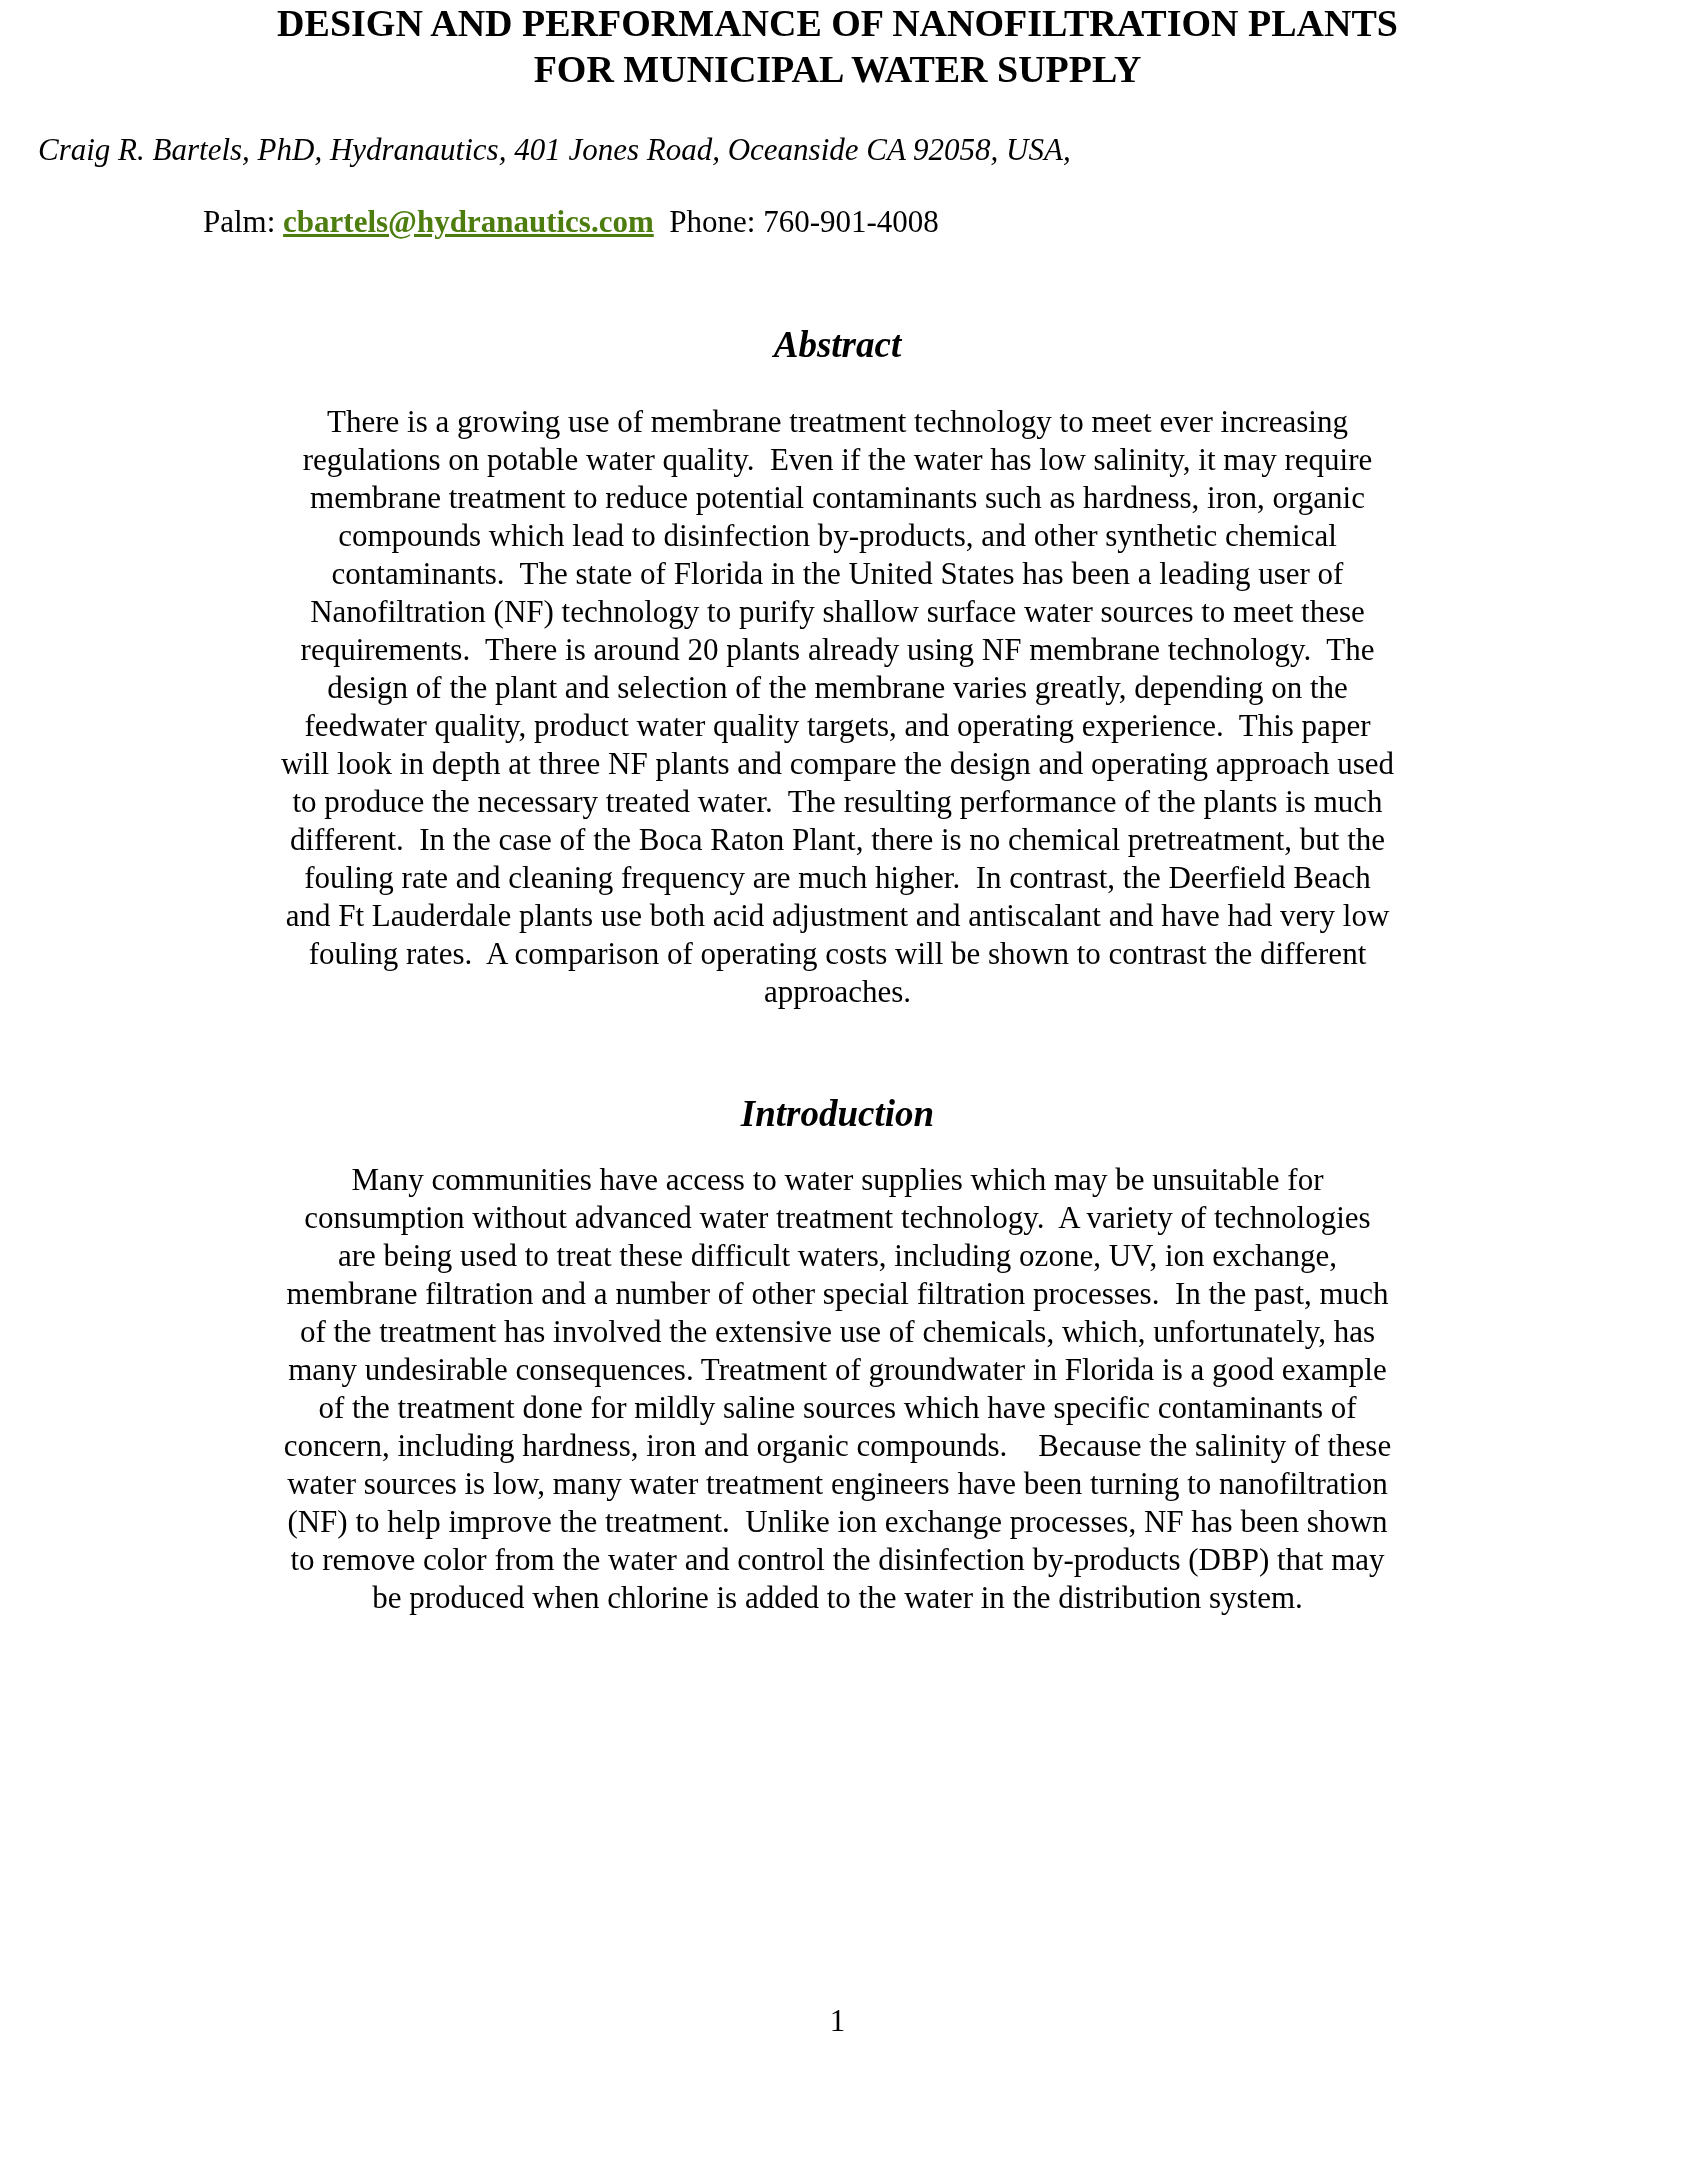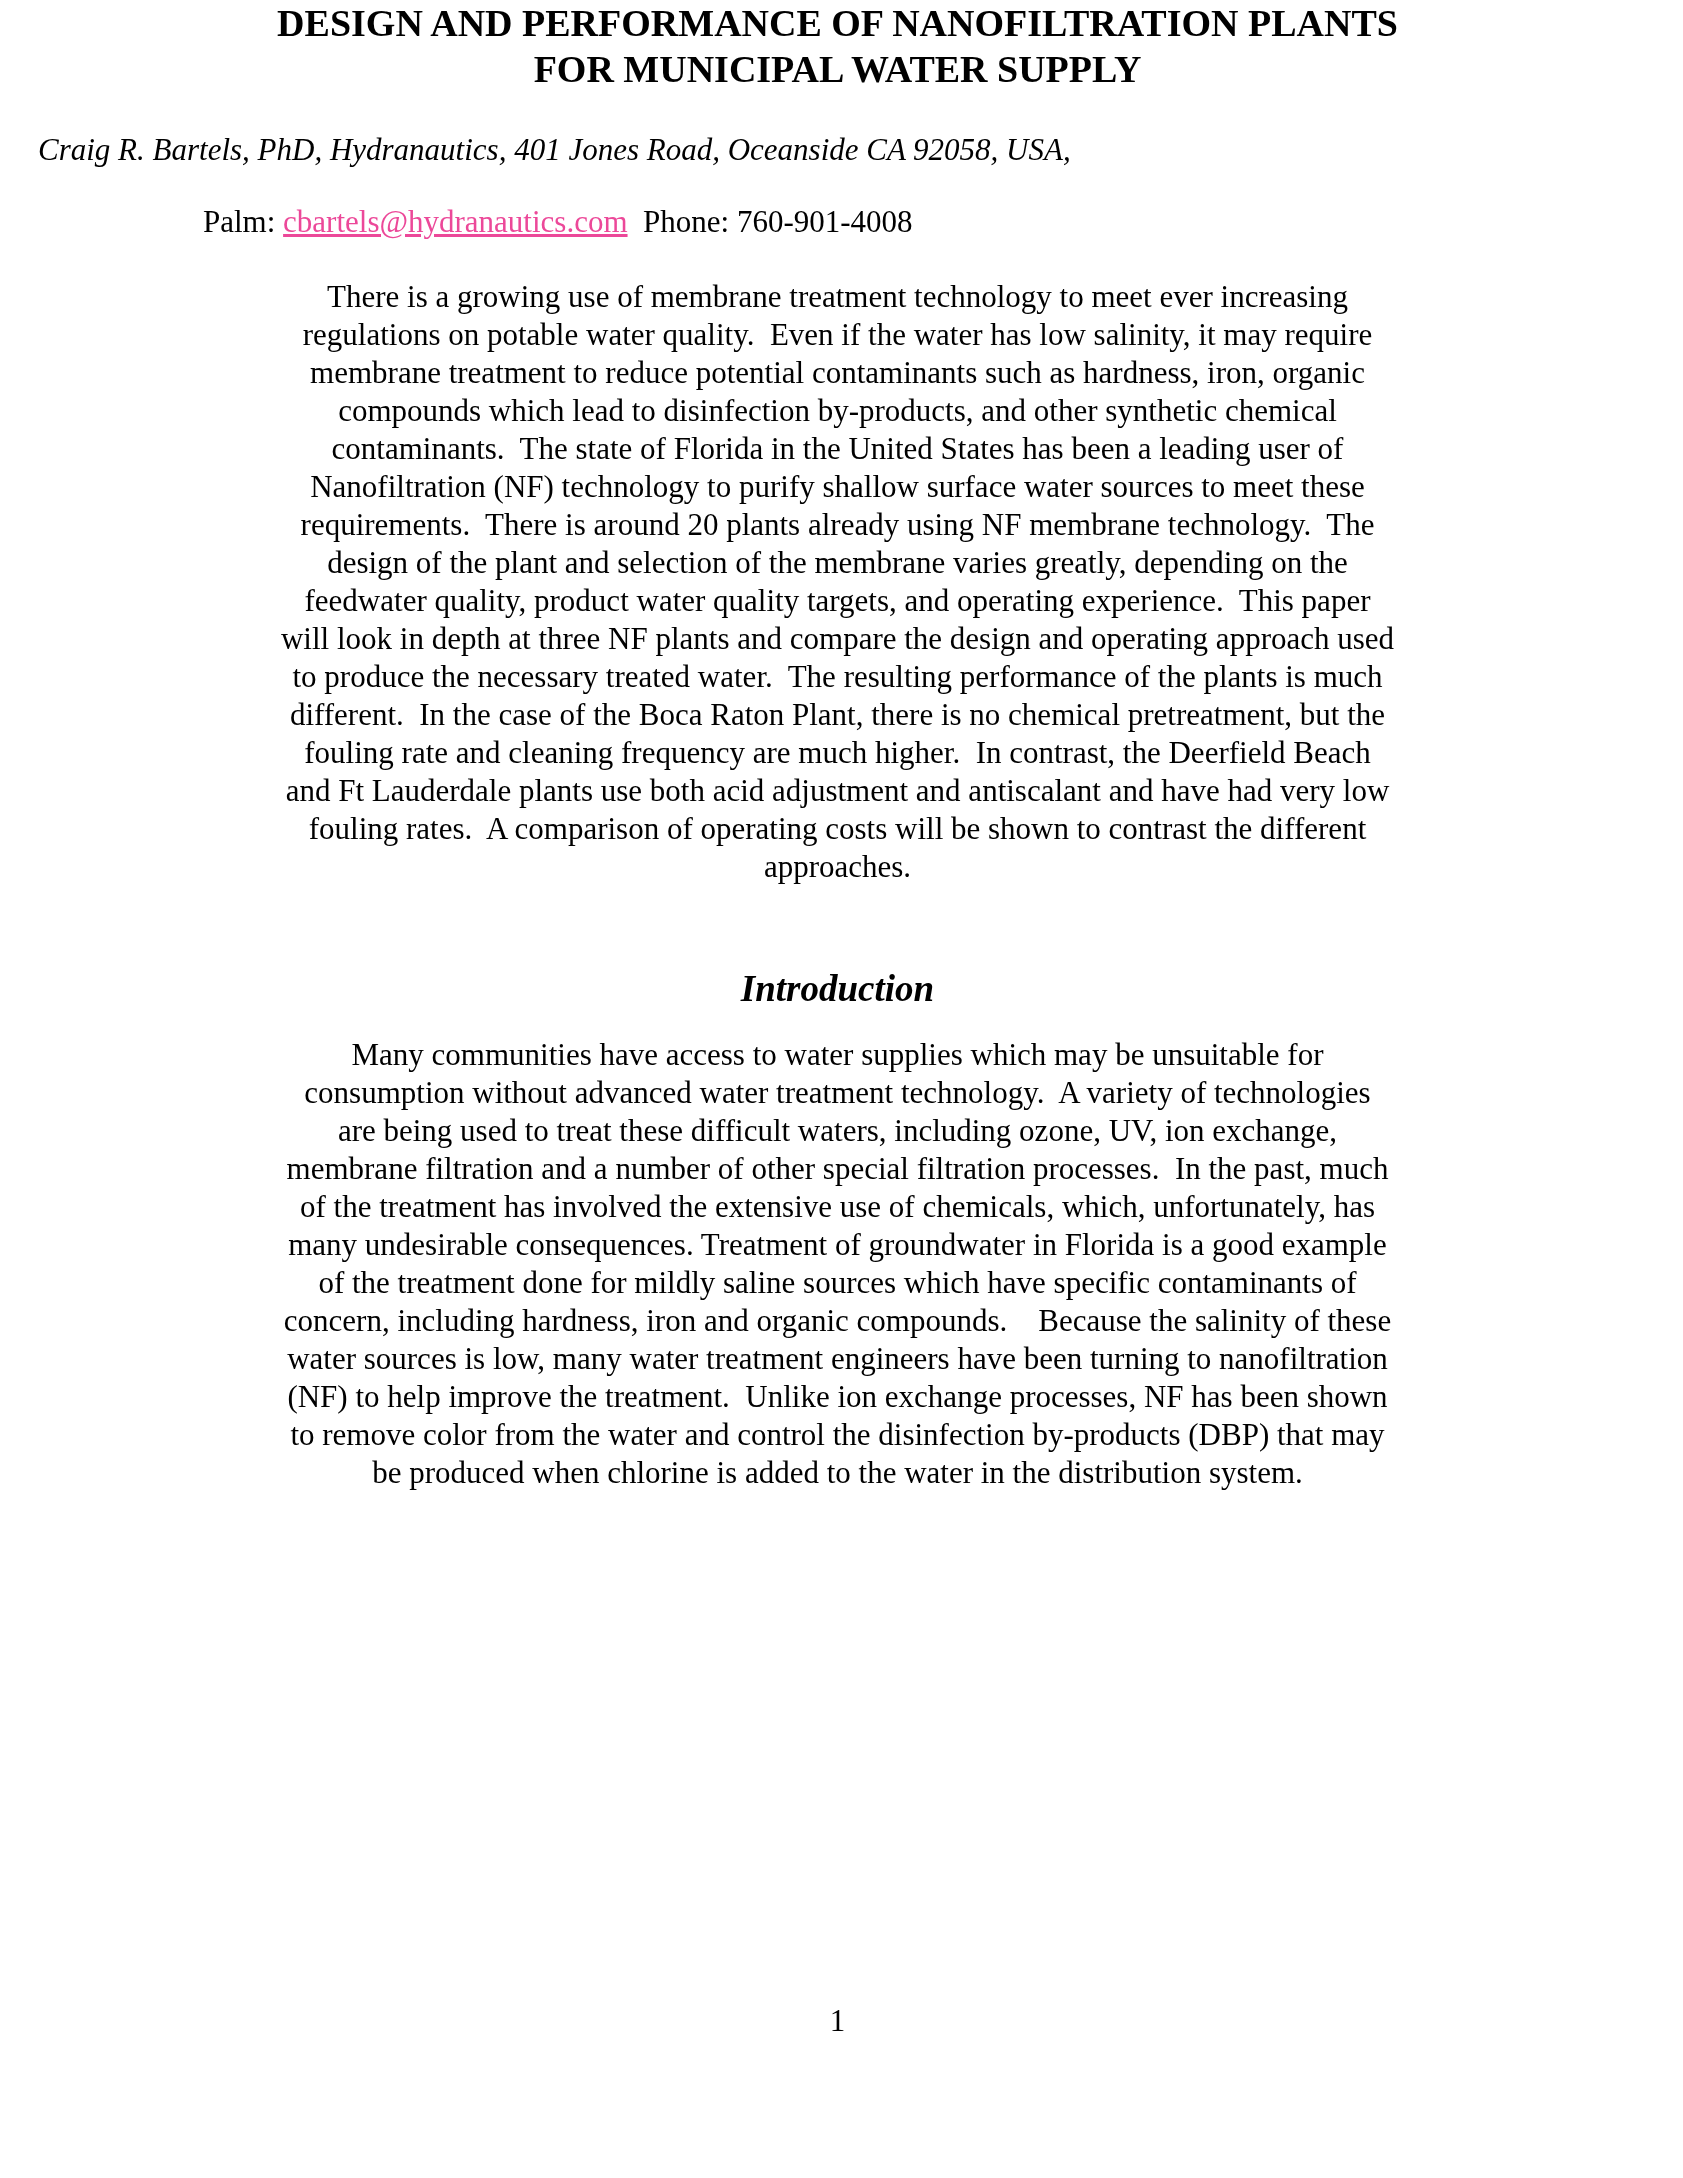--- a/index.html
+++ b/index.html
@@ -37,22 +37,23 @@
     white-space: pre;
     margin-left: 38px;
   }
   .contact {
     margin-top: 32px;
     font-size: 31px;
     line-height: 40px;
     white-space: pre;
   }
   .contact a.email {
-    color: #ec4899;
+    color: #4d7c0f;
     text-decoration: underline;
+    font-weight: bold;
   }
   .heading {
     margin-top: 81px;
     font-size: 37px;
     font-weight: bold;
     font-style: italic;
     line-height: 44px;
     text-align: center;
     white-space: pre;
   }
@@ -84,20 +85,21 @@
 
 <div class="page">
 
   <h1 class="title content-block">DESIGN AND PERFORMANCE OF NANOFILTRATION PLANTS
 FOR MUNICIPAL WATER SUPPLY</h1>
 
   <p class="author content-block">Craig R. Bartels, PhD, Hydranautics, 401 Jones Road, Oceanside CA 92058, USA,</p>
 
   <p class="contact content-block"><span>Palm: </span><a class="email" href="#">cbartels@hydranautics.com</a><span>  Phone: 760-901-4008</span></p>
 
+  <h2 class="heading content-block">Abstract</h2>
 
   <p class="body-para content-block">There is a growing use of membrane treatment technology to meet ever increasing
 regulations on potable water quality.  Even if the water has low salinity, it may require
 membrane treatment to reduce potential contaminants such as hardness, iron, organic
 compounds which lead to disinfection by-products, and other synthetic chemical
 contaminants.  The state of Florida in the United States has been a leading user of
 Nanofiltration (NF) technology to purify shallow surface water sources to meet these
 requirements.  There is around 20 plants already using NF membrane technology.  The
 design of the plant and selection of the membrane varies greatly, depending on the
 feedwater quality, product water quality targets, and operating experience.  This paper

